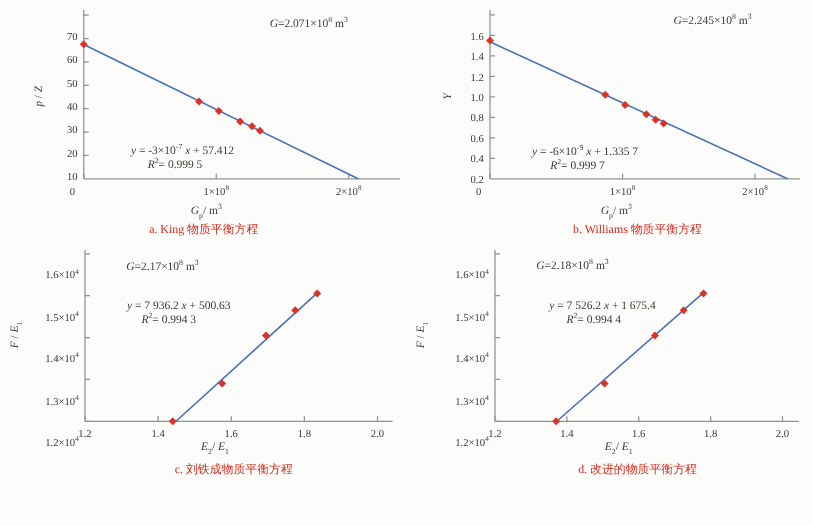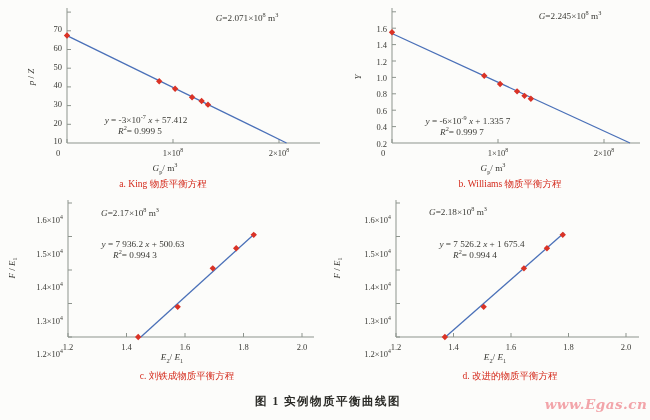--- a/index.html
+++ b/index.html
@@ -50,15 +50,13 @@
         <path d="M 68 145 v -4 M 126.49999999999999 145 v -4 M 185.00000000000003 145 v -4 M 243.50000000000003 145 v -4 M 302 145 v -4 M 68 145 h 4 M 68 111.5 h 4 M 68 78 h 4 M 68 44.5 h 4 M 68 11 h 4 " stroke="#8d948d" fill="none" stroke-width="1"></path>
         <path d="M 140.83250000000004 145 L 255.20000000000005 41.14999999999999" stroke="#4a70b8" fill="none" stroke-width="1.3"></path>
         <path d="M 138.2 141.8 L 141.39999999999998 145 L 138.2 148.2 L 135 145 Z M 177.6875 111.64999999999999 L 180.8875 114.85 L 177.6875 118.05 L 174.4875 114.85 Z M 212.78750000000002 73.125 L 215.9875 76.325 L 212.78750000000002 79.525 L 209.58750000000003 76.325 Z M 236.18749999999997 53.025000000000006 L 239.38749999999996 56.22500000000001 L 236.18749999999997 59.42500000000001 L 232.98749999999998 56.22500000000001 Z M 253.73749999999998 39.625 L 256.9375 42.825 L 253.73749999999998 46.025000000000006 L 250.5375 42.825 Z " stroke="none" fill="#da3326"></path>
       </svg><div class="lbl" style="left: 68px; top: 154.5px;">1.2</div><div class="lbl" style="left: 126.5px; top: 154.5px;">1.4</div><div class="lbl" style="left: 185px; top: 154.5px;">1.6</div><div class="lbl" style="left: 243.5px; top: 154.5px;">1.8</div><div class="lbl" style="left: 302px; top: 154.5px;">2.0</div><div class="lbl right" style="left: 63px; top: 145px;">1.2×10<sup>4</sup></div><div class="lbl right" style="left: 63px; top: 111.5px;">1.3×10<sup>4</sup></div><div class="lbl right" style="left: 63px; top: 78px;">1.4×10<sup>4</sup></div><div class="lbl right" style="left: 63px; top: 44.5px;">1.5×10<sup>4</sup></div><div class="lbl right" style="left: 63px; top: 11px;">1.6×10<sup>4</sup></div><div class="lbl ann" style="left: 172px; top: 166px;"><i>E</i><sub>2</sub>/ <i>E</i><sub>1</sub></div><div class="lbl ylab" style="left: 12px; top: 76px;"><i>F</i> / <i>E</i><sub>1</sub></div><div class="lbl ann" style="left: 130px; top: 22px;"><i>G</i>=2.17×10<sup>8</sup> m<sup>3</sup></div><div class="lbl eq" style="left: 143px; top: 53px;"><i>y</i> = 7 936.2 <i>x</i> + 500.63</div><div class="lbl eq" style="left: 135px; top: 64px;"><i>R</i><sup>2</sup>= 0.994 3</div><div class="lbl cap" style="left: 187px; top: 185px; color: rgb(212, 41, 27);">c. 刘铁成物质平衡方程</div></div>
   <div class="chart" style="left: 325px; top: 192px; width: 325px; height: 205px;"><svg width="325" height="205">
         <path d="M 71 145 h 243 M 71 145 v -137" stroke="#8d948d" fill="none" stroke-width="1"></path>
         <path d="M 71 145 v -4 M 128.5 145 v -4 M 186.00000000000003 145 v -4 M 243.50000000000003 145 v -4 M 301 145 v -4 M 71 145 h 4 M 71 111.5 h 4 M 71 78 h 4 M 71 44.5 h 4 M 71 11 h 4 " stroke="#8d948d" fill="none" stroke-width="1"></path>
         <path d="M 120.45000000000005 145 L 239.1875 40.815" stroke="#4a70b8" fill="none" stroke-width="1.3"></path>
         <path d="M 119.87500000000004 141.8 L 123.07500000000005 145 L 119.87500000000004 148.2 L 116.67500000000004 145 Z M 158.6875 111.64999999999999 L 161.8875 114.85 L 158.6875 118.05 L 155.4875 114.85 Z M 198.9375 73.125 L 202.1375 76.325 L 198.9375 79.525 L 195.7375 76.325 Z M 221.93750000000003 53.025000000000006 L 225.13750000000002 56.22500000000001 L 221.93750000000003 59.42500000000001 L 218.73750000000004 56.22500000000001 Z M 237.75000000000003 39.625 L 240.95000000000002 42.825 L 237.75000000000003 46.025000000000006 L 234.55000000000004 42.825 Z " stroke="none" fill="#da3326"></path>
       </svg><div class="lbl" style="left: 71px; top: 154.5px;">1.2</div><div class="lbl" style="left: 128.5px; top: 154.5px;">1.4</div><div class="lbl" style="left: 186px; top: 154.5px;">1.6</div><div class="lbl" style="left: 243.5px; top: 154.5px;">1.8</div><div class="lbl" style="left: 301px; top: 154.5px;">2.0</div><div class="lbl right" style="left: 66px; top: 145px;">1.2×10<sup>4</sup></div><div class="lbl right" style="left: 66px; top: 111.5px;">1.3×10<sup>4</sup></div><div class="lbl right" style="left: 66px; top: 78px;">1.4×10<sup>4</sup></div><div class="lbl right" style="left: 66px; top: 44.5px;">1.5×10<sup>4</sup></div><div class="lbl right" style="left: 66px; top: 11px;">1.6×10<sup>4</sup></div><div class="lbl ann" style="left: 170px; top: 166px;"><i>E</i><sub>2</sub>/ <i>E</i><sub>1</sub></div><div class="lbl ylab" style="left: 12px; top: 76px;"><i>F</i> / <i>E</i><sub>1</sub></div><div class="lbl ann" style="left: 133px; top: 21px;"><i>G</i>=2.18×10<sup>8</sup> m<sup>3</sup></div><div class="lbl eq" style="left: 157px; top: 53px;"><i>y</i> = 7 526.2 <i>x</i> + 1 675.4</div><div class="lbl eq" style="left: 150px; top: 64px;"><i>R</i><sup>2</sup>= 0.994 4</div><div class="lbl cap" style="left: 185px; top: 185px; color: rgb(212, 41, 27);">d. 改进的物质平衡方程</div></div>
-  <div class="fig-caption">图 1  实例物质平衡曲线图</div>
-  <div class="watermark" style="color: rgb(242, 164, 169);">www.Egas.cn</div>
 </div>
 
 </body></html>

